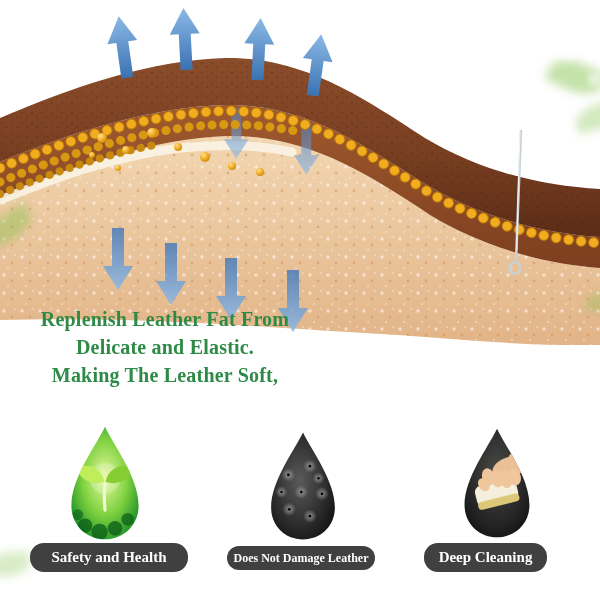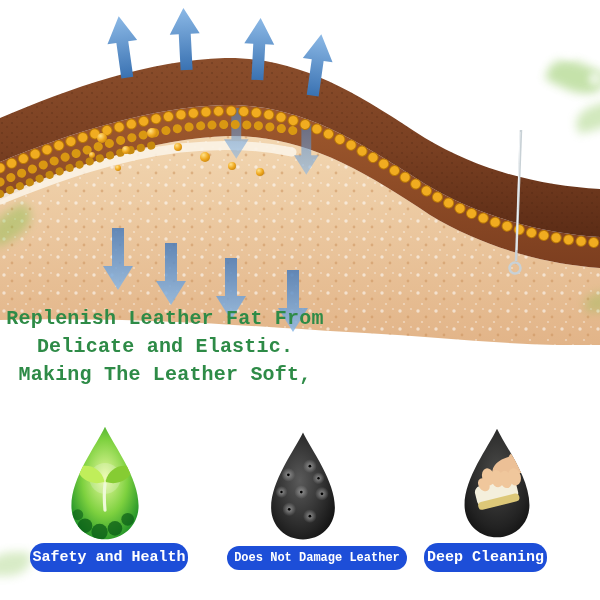--- a/index.html
+++ b/index.html
@@ -1,43 +1,43 @@
 <!DOCTYPE html>
 <html><head>
 <meta charset="utf-8">
 <style>
   html,body { margin:0; padding:0; background:#fff; }
   .stage {
     position:relative; width:600px; height:600px; background:#ffffff;
-    overflow:hidden; font-family:Liberation Mono, monospace;
+    overflow:hidden; font-family:Liberation Serif, serif;
   }
   svg { display:block; }
   .diagram { position:absolute; top:0; left:0; }
   
   .leaf { position:absolute; background:#7fbf45; filter:blur(5px); border-radius:60% 10% 60% 10%; }
   .flower { position:absolute; background:#ffffff; border-radius:50%; filter:blur(3px); }
   
   .heading {
     position:absolute; top:305px; left:0; width:330px;
     text-align:center; color:#2e8b47; font-weight:700;
     font-size:20px; line-height:28px; letter-spacing:0.2px;
   }
   
   .droplet { position:absolute; }
   .d1 { left:55px;  top:424px; }
   .d2 { left:253px; top:430px; }
   .d3 { left:447px; top:426px; }
   
   .banner {
-    position:absolute; background:#1d4ed8; color:#ffffff;
+    position:absolute; background:#404040; color:#ffffff;
     display:flex; align-items:center; justify-content:center;
     font-weight:700; border-radius:14px; white-space:nowrap;
   }
   .b1 { left:30px;  top:543px; width:158px; height:29px; font-size:15px; }
-  .b2 { left:227px; top:546px; width:180px; height:24px; font-size:12px; }
+  .b2 { left:227px; top:546px; width:148px; height:24px; font-size:12px; }
   .b3 { left:424px; top:543px; width:123px; height:29px; font-size:15px;text-align:center; }
 </style>
 </head>
 <body>
 
 <div class="stage">
 
   <svg class="diagram" width="600" height="345" viewBox="0 0 600 345">
     <defs>
       <linearGradient id="ld-dark" x1="0" y1="0" x2="0" y2="1">

